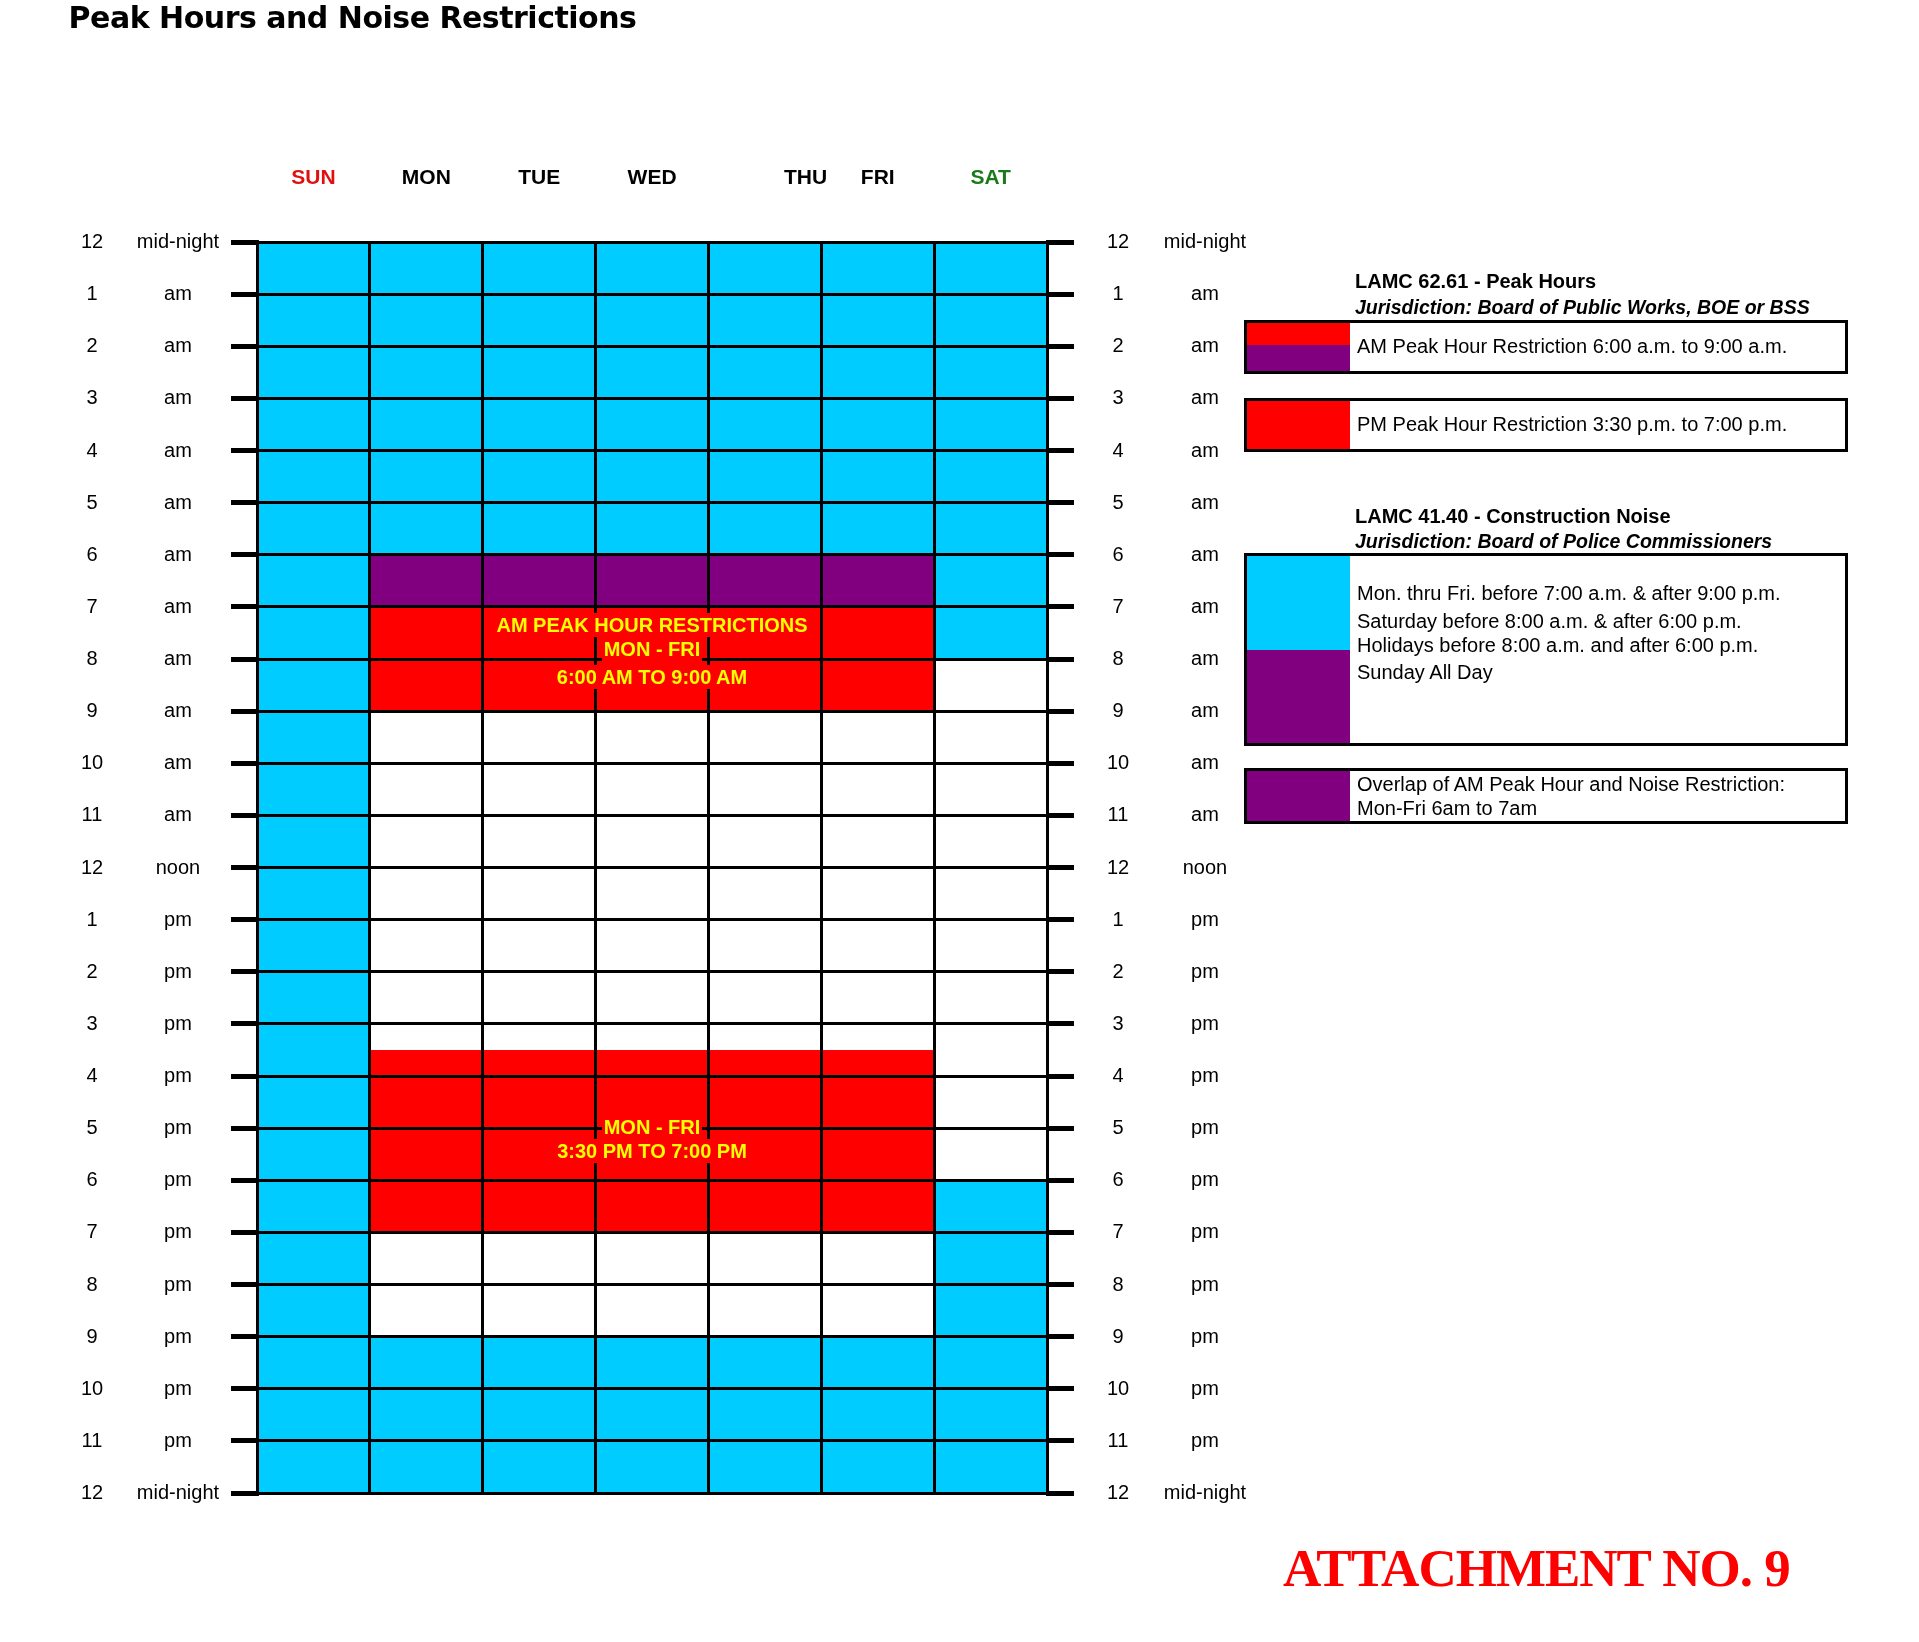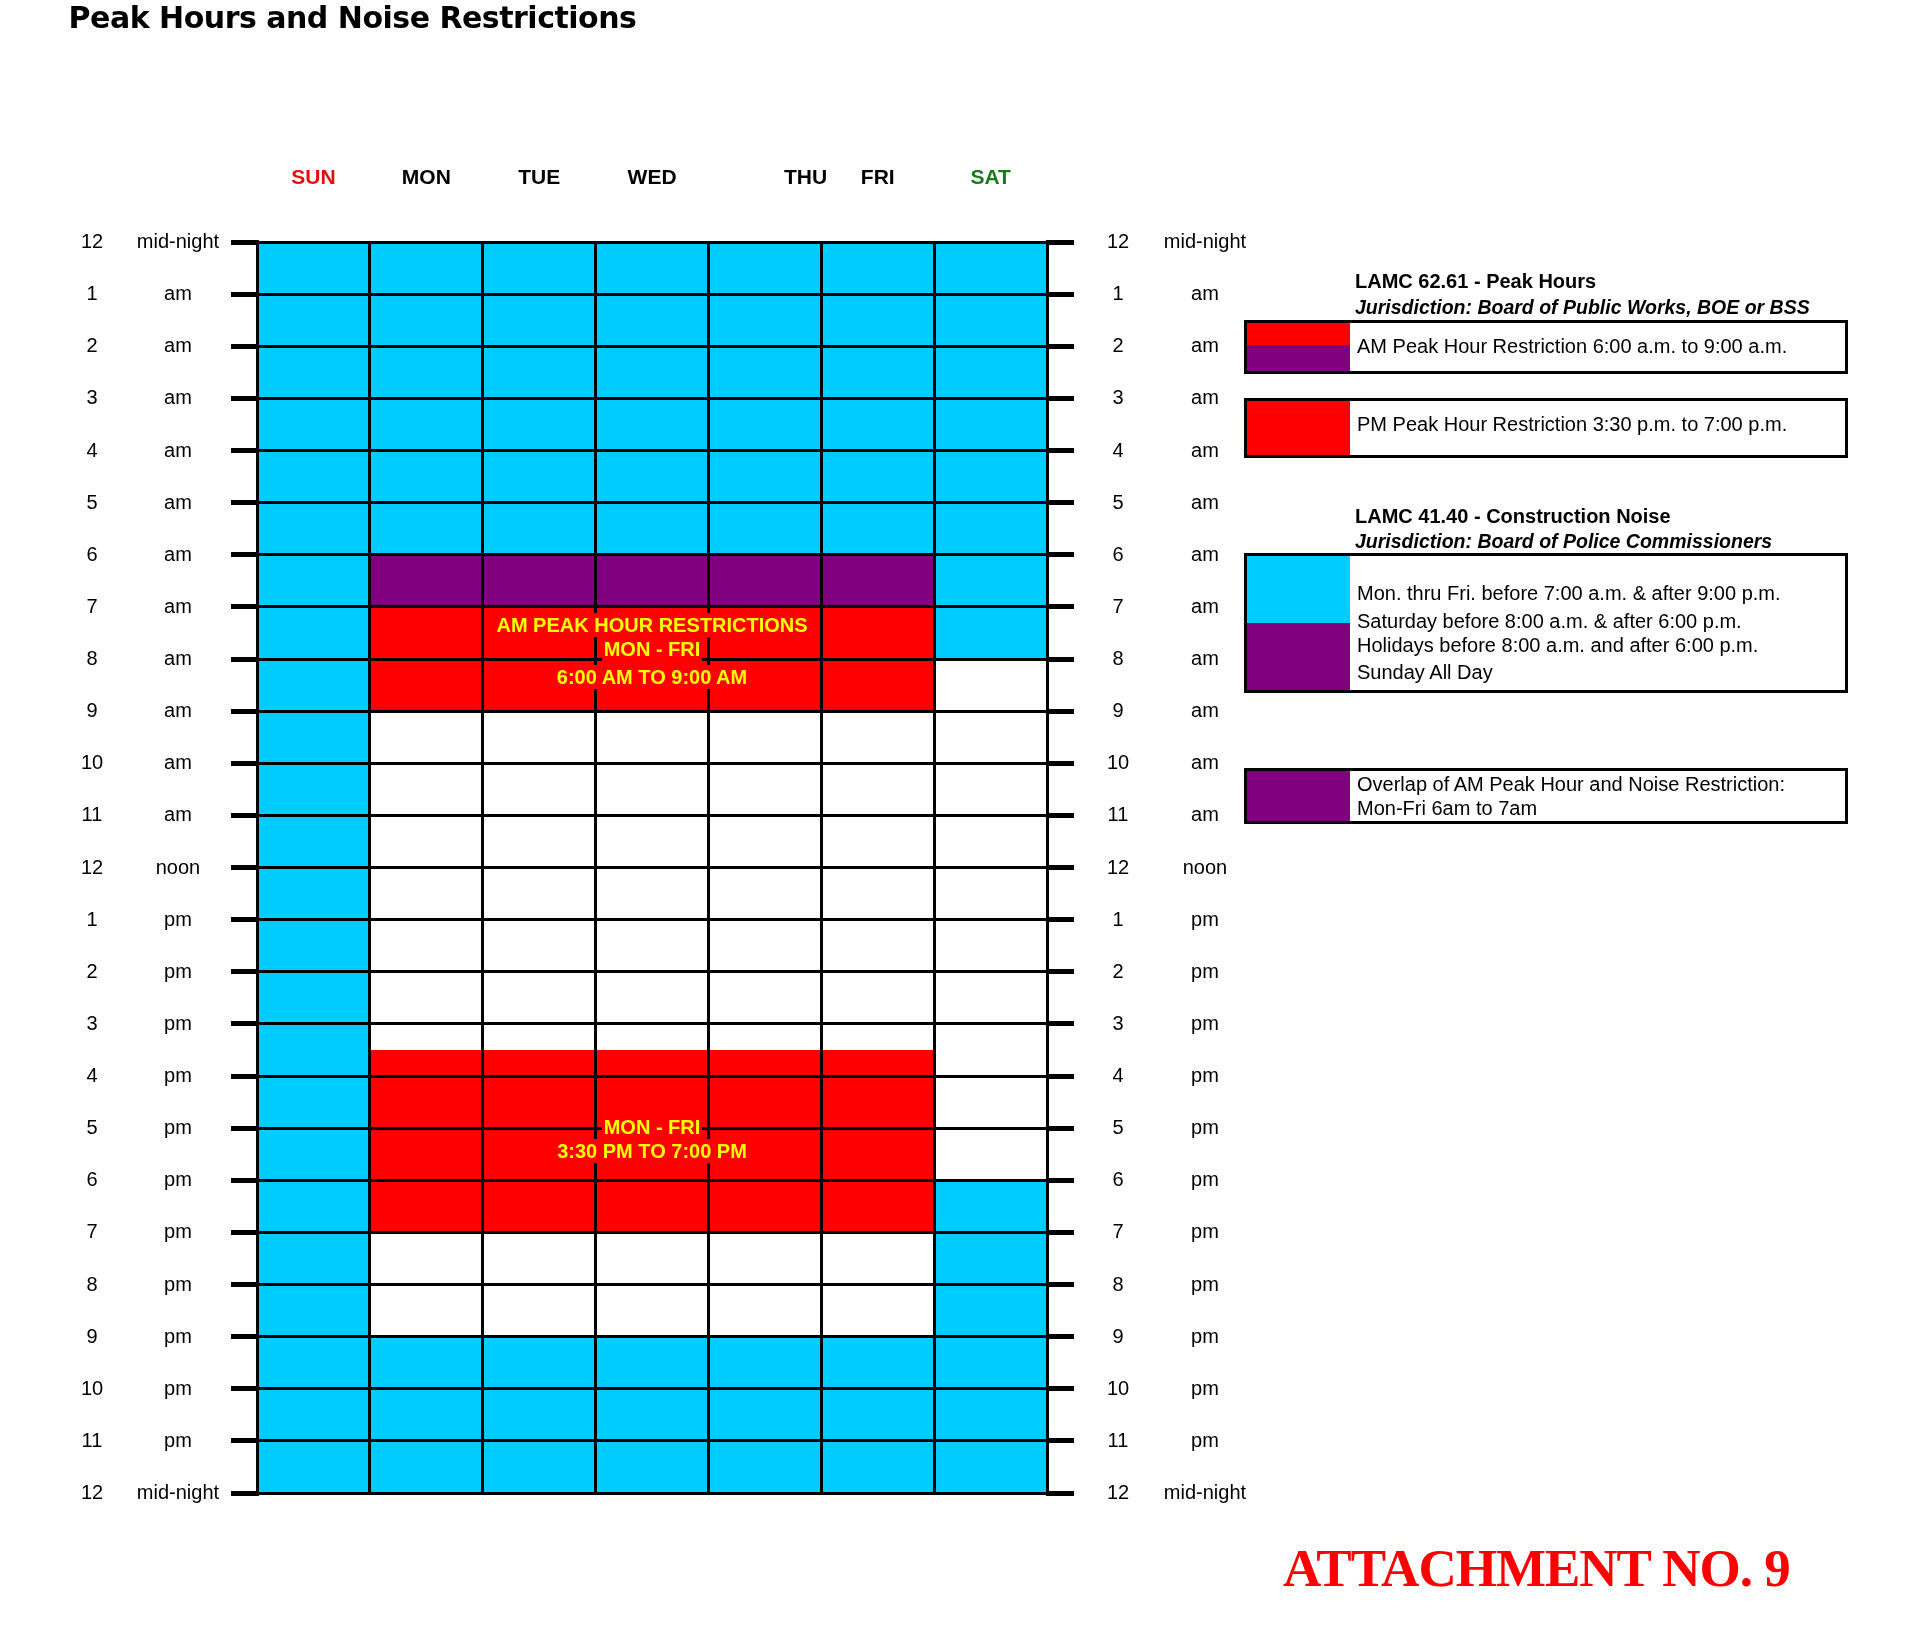--- a/index.html
+++ b/index.html
@@ -253,29 +253,29 @@
 <div class="legend-sub" style="top:296px;">Jurisdiction: Board of Public Works, BOE or BSS</div>
 
 <div class="lbox" style="top:320px;height:54px;">
   <div class="swatch">
     <div style="height:45%;background:#ff0000;"></div>
     <div style="height:55%;background:#800080;"></div>
   </div>
   <div class="txt" style="top:12px;">AM Peak Hour Restriction 6:00 a.m. to 9:00 a.m.</div>
 </div>
 
-<div class="lbox" style="top:398px;height:60px;">
+<div class="lbox" style="top:398px;height:54px;">
   <div class="swatch" style="background:#ff0000;"></div>
   <div class="txt" style="top:12px;">PM Peak Hour Restriction 3:30 p.m. to 7:00 p.m.</div>
 </div>
 
 <div class="legend-head" style="top:505px;">LAMC 41.40 - Construction Noise</div>
 <div class="legend-sub" style="top:530px;">Jurisdiction: Board of Police Commissioners</div>
 
-<div class="lbox" style="top:553px;height:140px;">
+<div class="lbox" style="top:553px;height:193px;">
   <div class="swatch">
     <div style="height:50%;background:#00ccff;"></div>
     <div style="height:50%;background:#800080;"></div>
   </div>
   <div class="txt" style="top:26px;">Mon. thru Fri. before 7:00 a.m. &amp; after 9:00 p.m.</div>
   <div class="txt" style="top:54px;">Saturday before 8:00 a.m. &amp; after 6:00 p.m.</div>
   <div class="txt" style="top:78px;">Holidays before 8:00 a.m. and after 6:00 p.m.</div>
   <div class="txt" style="top:105px;">Sunday All Day</div>
 </div>
 

